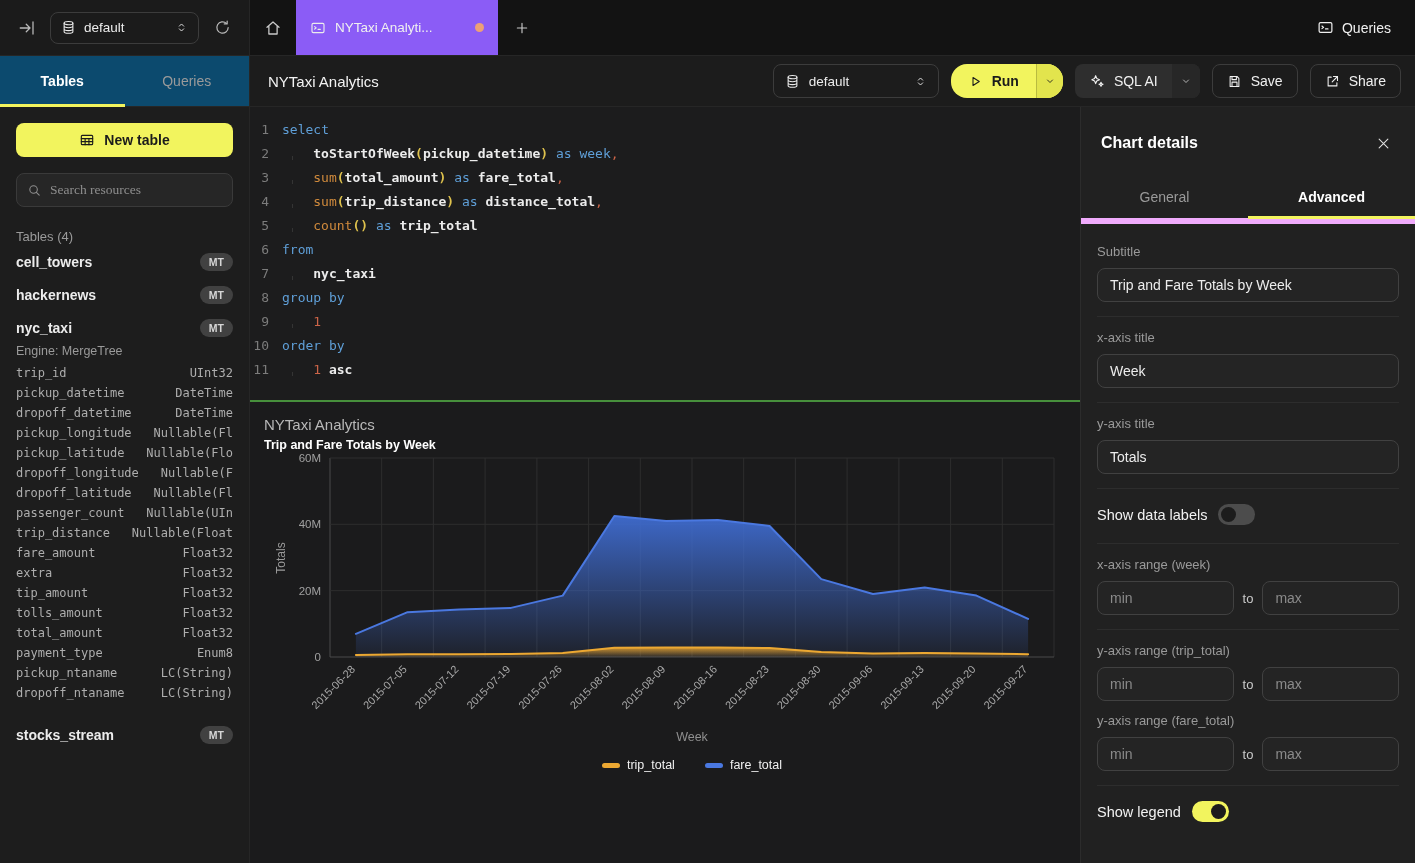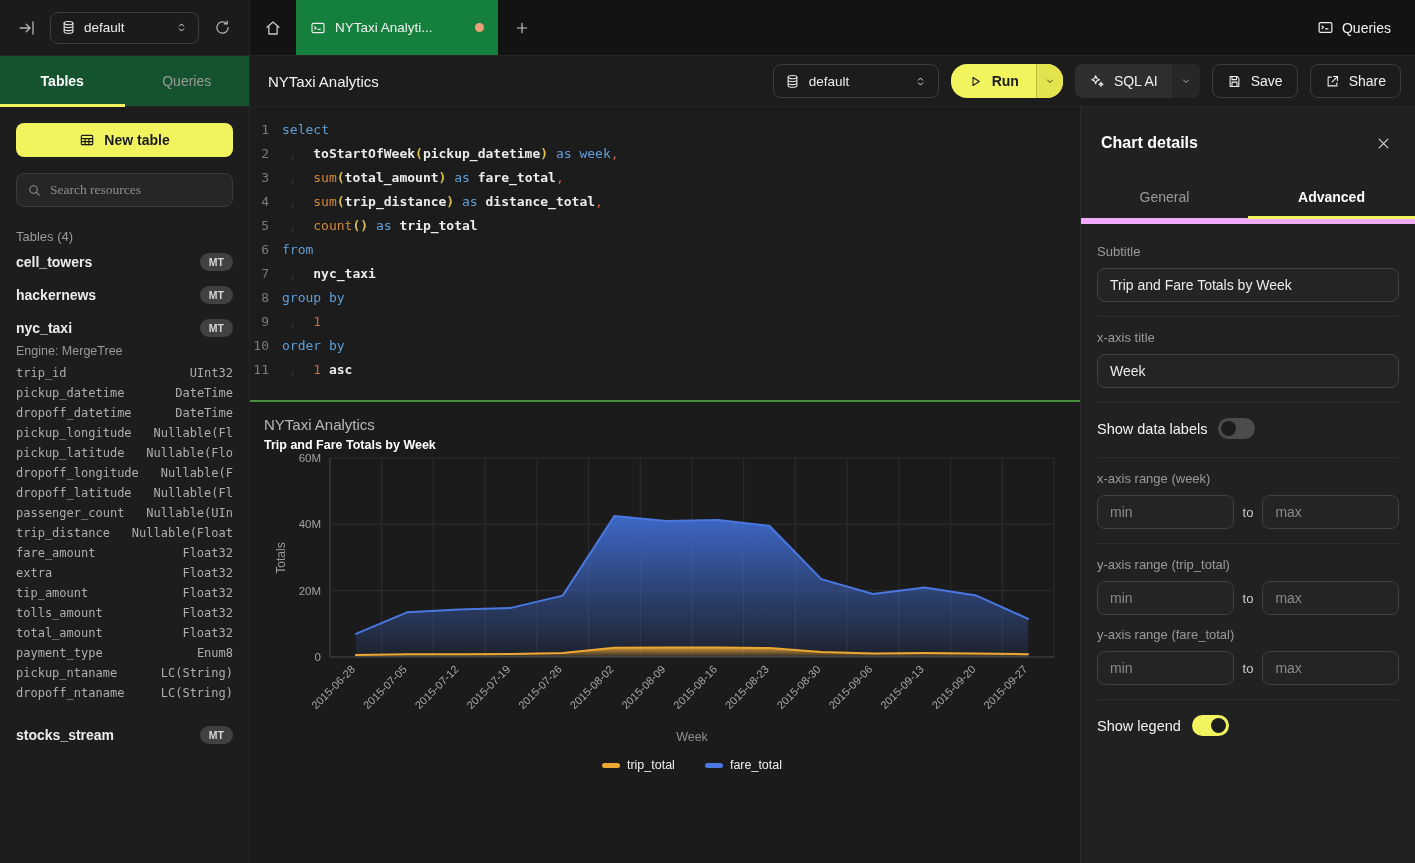--- a/index.html
+++ b/index.html
@@ -9,30 +9,30 @@
   .ic{stroke:currentColor;fill:none;stroke-width:1.7;stroke-linecap:round;stroke-linejoin:round}
 
   
   .topbar{height:56px;display:flex;border-bottom:1px solid #262626;background:#1b1b1b}
   .topbar-left{width:250px;display:flex;align-items:center;gap:10px;padding:0 14px;border-right:1px solid #262626}
   .iconbtn{color:#b9b9b9;display:flex;align-items:center;justify-content:center;width:26px;height:26px;cursor:pointer}
   .dbselect{flex:1;height:32px;border:1px solid #3c3c3c;border-radius:8px;display:flex;align-items:center;gap:8px;padding:0 10px;color:#ececec;cursor:pointer}
   .dbselect .lbl{flex:1;font-size:13.5px}
   .tabstrip{flex:1;background:#131313;display:flex;align-items:stretch}
   .homebtn{width:46px;display:flex;align-items:center;justify-content:center;color:#c9c9c9;cursor:pointer}
-  .tab{width:202px;background:#15803d;display:flex;align-items:center;gap:9px;padding:0 14px;cursor:pointer}
+  .tab{width:202px;background:#8b5cf6;display:flex;align-items:center;gap:9px;padding:0 14px;cursor:pointer}
   .tab .t-label{flex:1;font-size:13.5px;color:#f0f0f0;white-space:nowrap;overflow:hidden}
   .tab .dot{width:9px;height:9px;border-radius:50%;background:#eda077}
   .newtab{width:48px;display:flex;align-items:center;justify-content:center;color:#c9c9c9;cursor:pointer}
   .topbar-spacer{flex:1}
   .queriesbtn{display:flex;align-items:center;gap:8px;padding:0 24px;color:#f0f0f0;font-size:14px;cursor:pointer}
 
   
   .row2{height:51px;display:flex}
-  .side-tabs{width:250px;display:flex;background:#14532d;border-right:1px solid #262626;border-bottom:1px solid #262626}
+  .side-tabs{width:250px;display:flex;background:#0c4a6e;border-right:1px solid #262626;border-bottom:1px solid #262626}
   .side-tab{flex:1;display:flex;align-items:center;justify-content:center;font-size:14px;color:#9a9a9a;position:relative;cursor:pointer}
   .side-tab.active{color:#fff;font-weight:700}
   .side-tab.active::after{content:'';position:absolute;left:0;right:0;bottom:-1px;height:3px;background:#f2f45e}
   .toolbar{flex:1;background:#1c1c1c;border-bottom:1px solid #262626;display:flex;align-items:center;padding:0 14px;gap:12px}
   .tb-title{font-size:15px;color:#f2f2f2;font-weight:500;margin-left:4px}
   .tb-spacer{flex:1}
   .tb-select{width:166px;height:34px;border:1px solid #3c3c3c;border-radius:8px;display:flex;align-items:center;gap:9px;padding:0 11px;cursor:pointer}
   .tb-select .lbl{flex:1;font-size:13.5px}
   .runbtn{height:34px;border-radius:16px;background:#f2f45e;color:#1b1b1b;display:flex;align-items:stretch;overflow:hidden;cursor:pointer}
   .runbtn .main{display:flex;align-items:center;gap:9px;padding:0 17px;font-weight:600}
@@ -483,20 +483,24 @@
         <div class="flabel">Subtitle</div>
         <input class="finput" value="Trip and Fare Totals by Week" style="">
       </div>
 
       <div class="fsec">
         <div class="flabel">x-axis title</div>
         <input class="finput" value="Week" style="">
       </div>
 
 
+      <div class="fsec">
+        <div class="flabel">y-axis title</div>
+        <input class="finput" value="Totals" style="">
+      </div>
 
       <div class="fsec">
         <div class="togglerow">
           <span>Show data labels</span>
           <span class="toggle"></span>
         </div>
       </div>
 
       <div class="fsec">
         <div class="flabel">x-axis range (week)</div>

